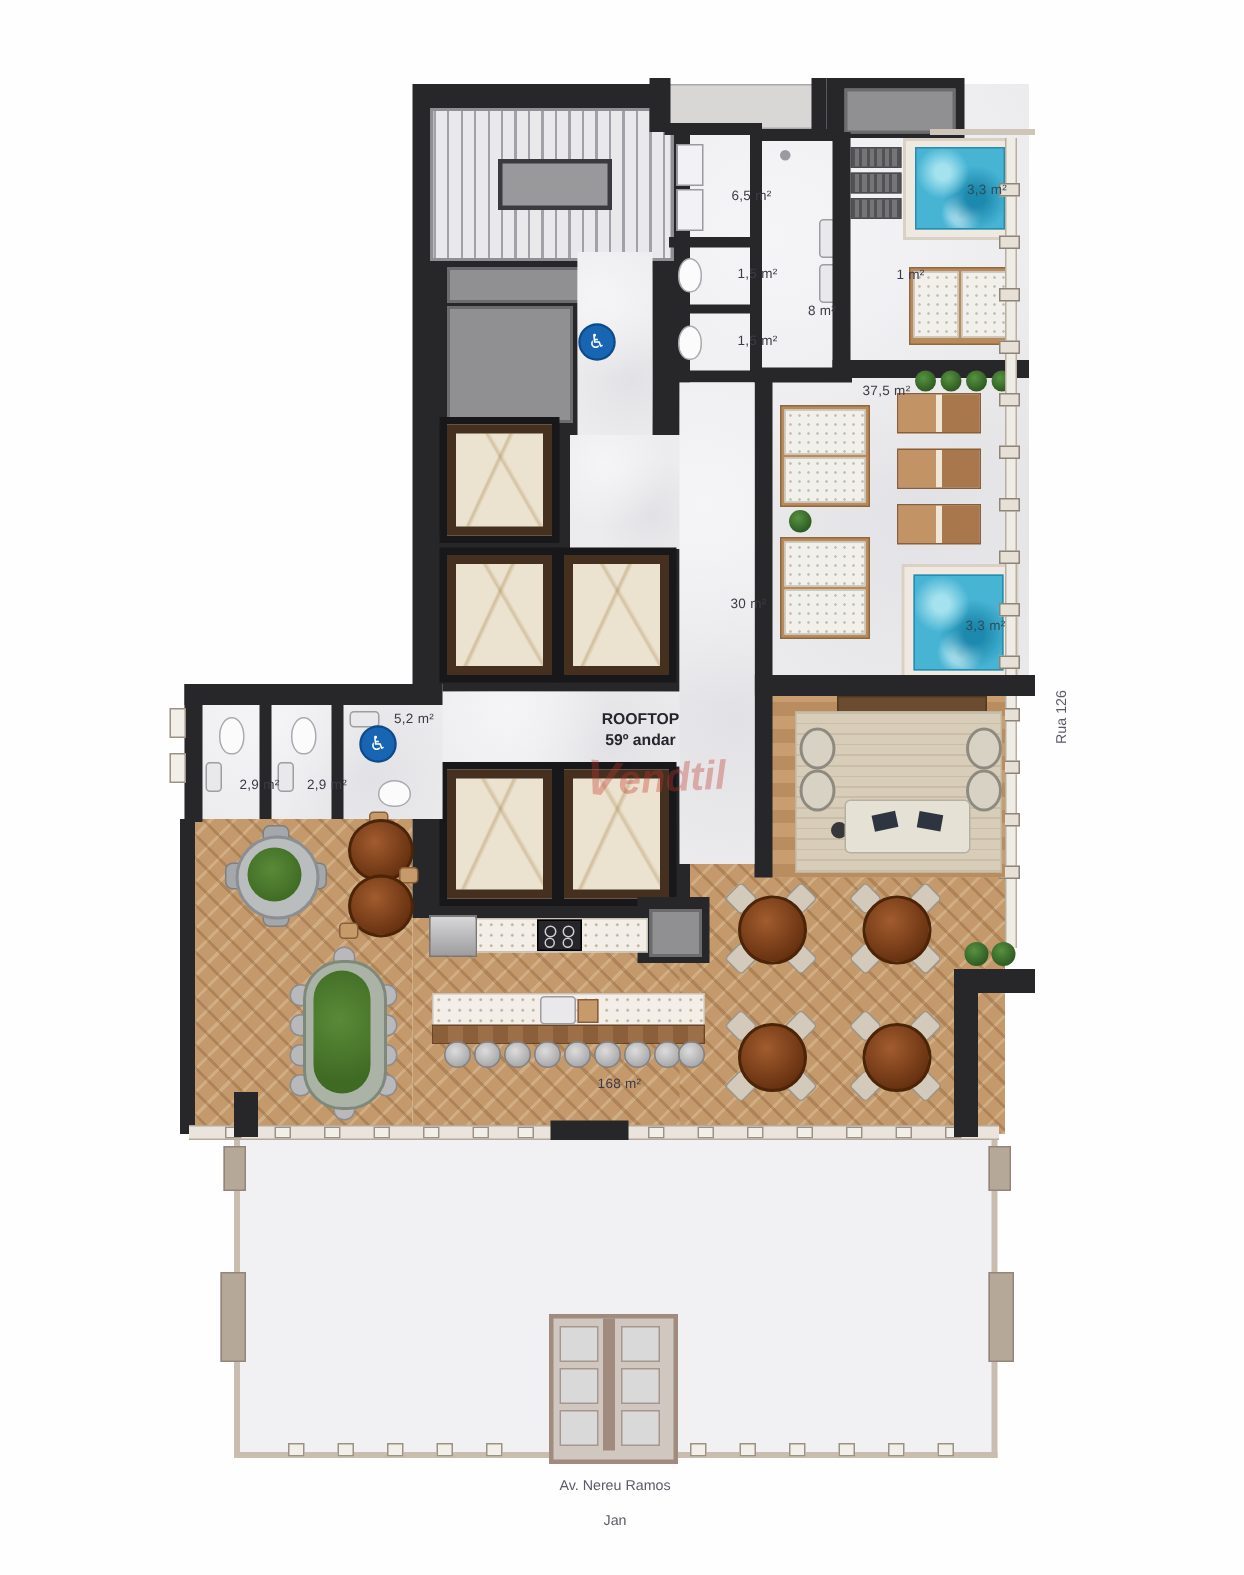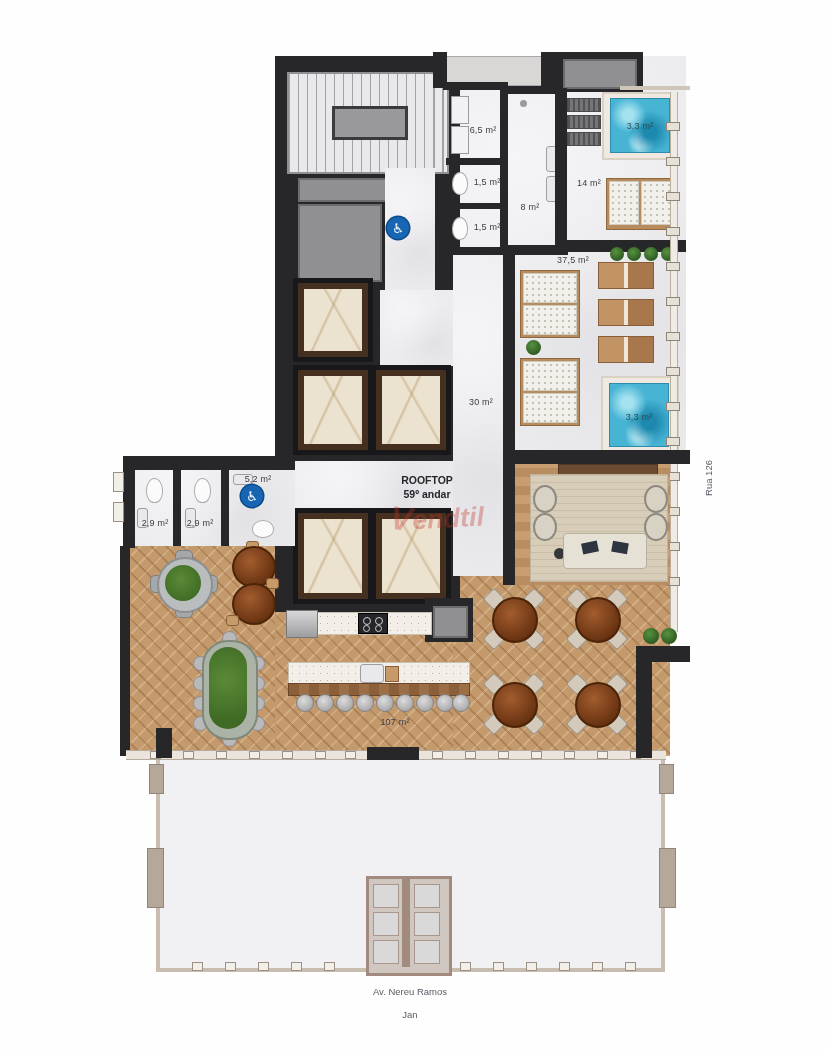--- a/index.html
+++ b/index.html
@@ -38,21 +38,21 @@
   .wtable{border-radius:50%;background:radial-gradient(circle at 40% 35%,#a25c2e,#642f0f 78%);border:2px solid #4c2407;}
   .dchair{width:14px;height:14px;background:#d3cabb;border:1px solid #9d9589;border-radius:3px;transform:rotate(45deg);}
   .stool{width:16px;height:16px;border-radius:50%;background:radial-gradient(circle at 40% 35%,#dcdcdc,#98989b);border:1px solid #828285;}
   .plant{border-radius:50%;background:radial-gradient(circle at 40% 35%,#579240,#27511d 85%);}
   .post{background:#f2efe9;border:1px solid #9c9184;}
   .clip{background:#e6e0d6;border:1px solid #8e8478;}
   .greenfelt{background:radial-gradient(circle at 45% 40%,#5a8a38,#3e6a23 78%);}
   .arm{width:20px;height:24px;background:#d8d2c5;border:2px solid #8f8a7f;border-radius:50%;}
   .wcseat{background:#fbfbfc;border:1px solid #ababaf;border-radius:50% 50% 46% 46%;}
   .sink{background:#e9e9eb;border:1px solid #9e9ea2;border-radius:3px;}
-  .lbl{font-size:9px;color:#3c3c47;transform:translate(-50%,-50%);white-space:nowrap;letter-spacing:.2px;}
+  .lbl{font-size:9px;color:#3c3c47;transform:translate(-50%,-50%);white-space:nowrap;letter-spacing:.2px;padding-left:36px;}
   .ttl{text-align:center;font-weight:bold;font-size:10.5px;line-height:1.35;color:#25252e;transform:translate(-50%,-50%);}
   .street{font-size:9.5px;color:#5b5b66;transform:translate(-50%,-50%);white-space:nowrap;}
   .badge{border-radius:50%;background:#1865b3;color:#fff;display:flex;align-items:center;justify-content:center;
          font-size:13px;box-shadow:0 0 0 1.5px #0d4a88;}
   .wm{opacity:.34;transform:rotate(-3deg);color:#c2362b;font-style:italic;font-weight:bold;font-size:27px;white-space:nowrap;}
   .railing{background:#efece6;border-left:1px solid #b8afa1;border-right:1px solid #b8afa1;}
 </style>
 </head>
 <body>
 
@@ -321,29 +321,29 @@
     <div class="a dchair" style="left:37px;top:37px;"></div>
     <div class="a wtable" style="left:3px;top:3px;width:42px;height:42px;"></div>
   </div>
   <div class="a plant" style="left:643px;top:628px;width:16px;height:16px;"></div>
   <div class="a plant" style="left:661px;top:628px;width:16px;height:16px;"></div>
 
   <div class="a lbl" style="left:483px;top:130px;">6,5 m²</div>
   <div class="a lbl" style="left:487px;top:182px;">1,5 m²</div>
   <div class="a lbl" style="left:487px;top:227px;">1,5 m²</div>
   <div class="a lbl" style="left:530px;top:207px;">8 m²</div>
-  <div class="a lbl" style="left:589px;top:183px;">14 m²</div>
+  <div class="a lbl" style="left:589px;top:183px;">1 m²</div>
   <div class="a lbl" style="left:640px;top:126px;color:#2e4e58;">3,3 m²</div>
   <div class="a lbl" style="left:573px;top:260px;">37,5 m²</div>
   <div class="a lbl" style="left:481px;top:402px;">30 m²</div>
   <div class="a lbl" style="left:639px;top:417px;color:#2e4e58;">3,3 m²</div>
   <div class="a lbl" style="left:258px;top:479px;">5,2 m²</div>
   <div class="a lbl" style="left:155px;top:523px;">2,9 m²</div>
   <div class="a lbl" style="left:200px;top:523px;">2,9 m²</div>
-  <div class="a lbl" style="left:395px;top:722px;">107 m²</div>
+  <div class="a lbl" style="left:395px;top:722px;">168 m²</div>
 
   <div class="a ttl" style="left:427px;top:487px;">
     <div>ROOFTOP</div>
     <div>59º andar</div>
   </div>
 
   <div class="a wm" style="left:390px;top:498px;">
     <span style="display:inline-block;transform:rotate(10deg);font-size:33px;">V</span><span>endtil</span>
   </div>
 

